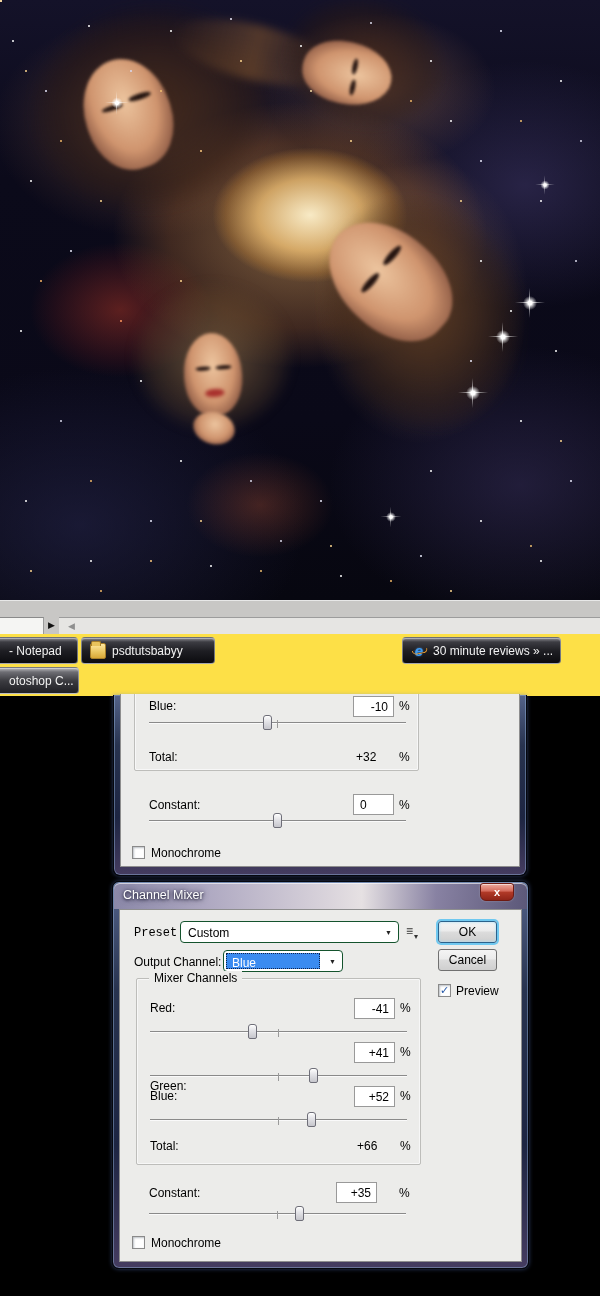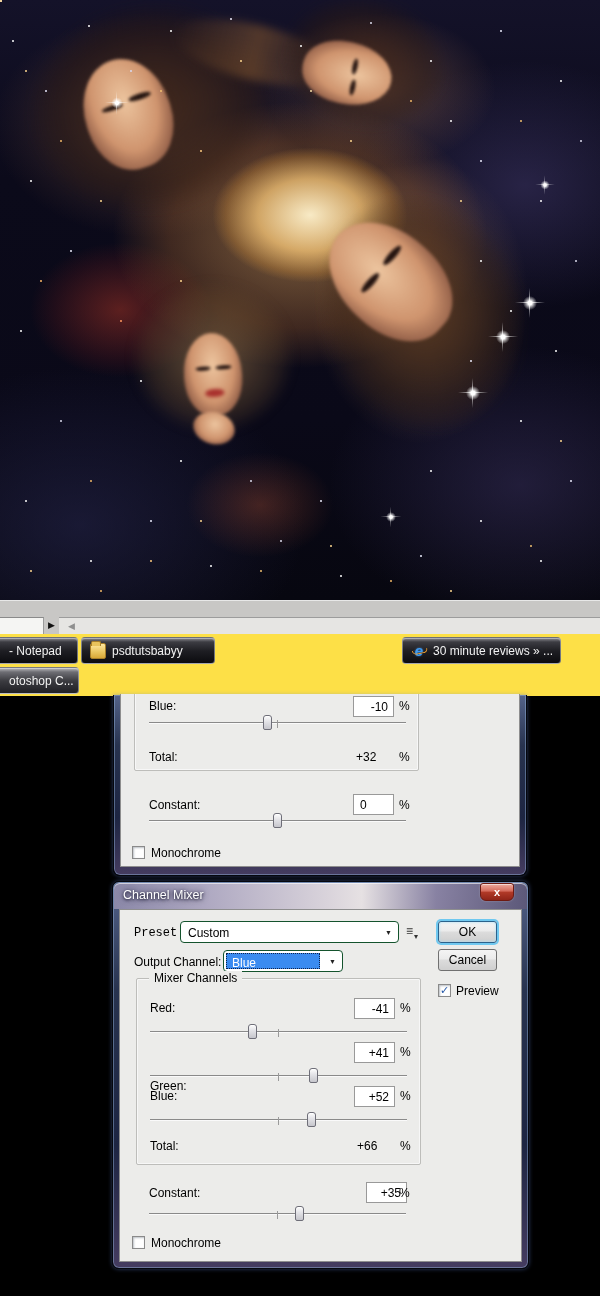--- a/index.html
+++ b/index.html
@@ -265,21 +265,21 @@
           <div class="sl-tick"></div>
           <div class="sl-thumb" style="left:157px;"></div>
         </div>
 
         <span class="lbl" style="left:13px;top:160px;">Total:</span>
         <span class="lbl" style="left:220px;top:160px;">+66</span>
         <span class="pct" style="left:263px;top:160px;">%</span>
       </div>
 
       <span class="lbl" style="left:29px;top:276px;">Constant:</span>
-      <div class="valbox" style="left:246px;top:272px;">+35</div>
+      <div class="valbox" style="left:216px;top:272px;">+35</div>
       <span class="pct" style="left:279px;top:276px;">%</span>
       <div class="slider" style="left:29px;top:296px;">
         <div class="sl-track"></div>
         <div class="sl-tick"></div>
         <div class="sl-thumb" style="left:146px;"></div>
       </div>
 
       <div class="checkbox" style="left:12px;top:326px;"></div>
       <span class="lbl" style="left:31px;top:326px;">Monochrome</span>
     </div>

